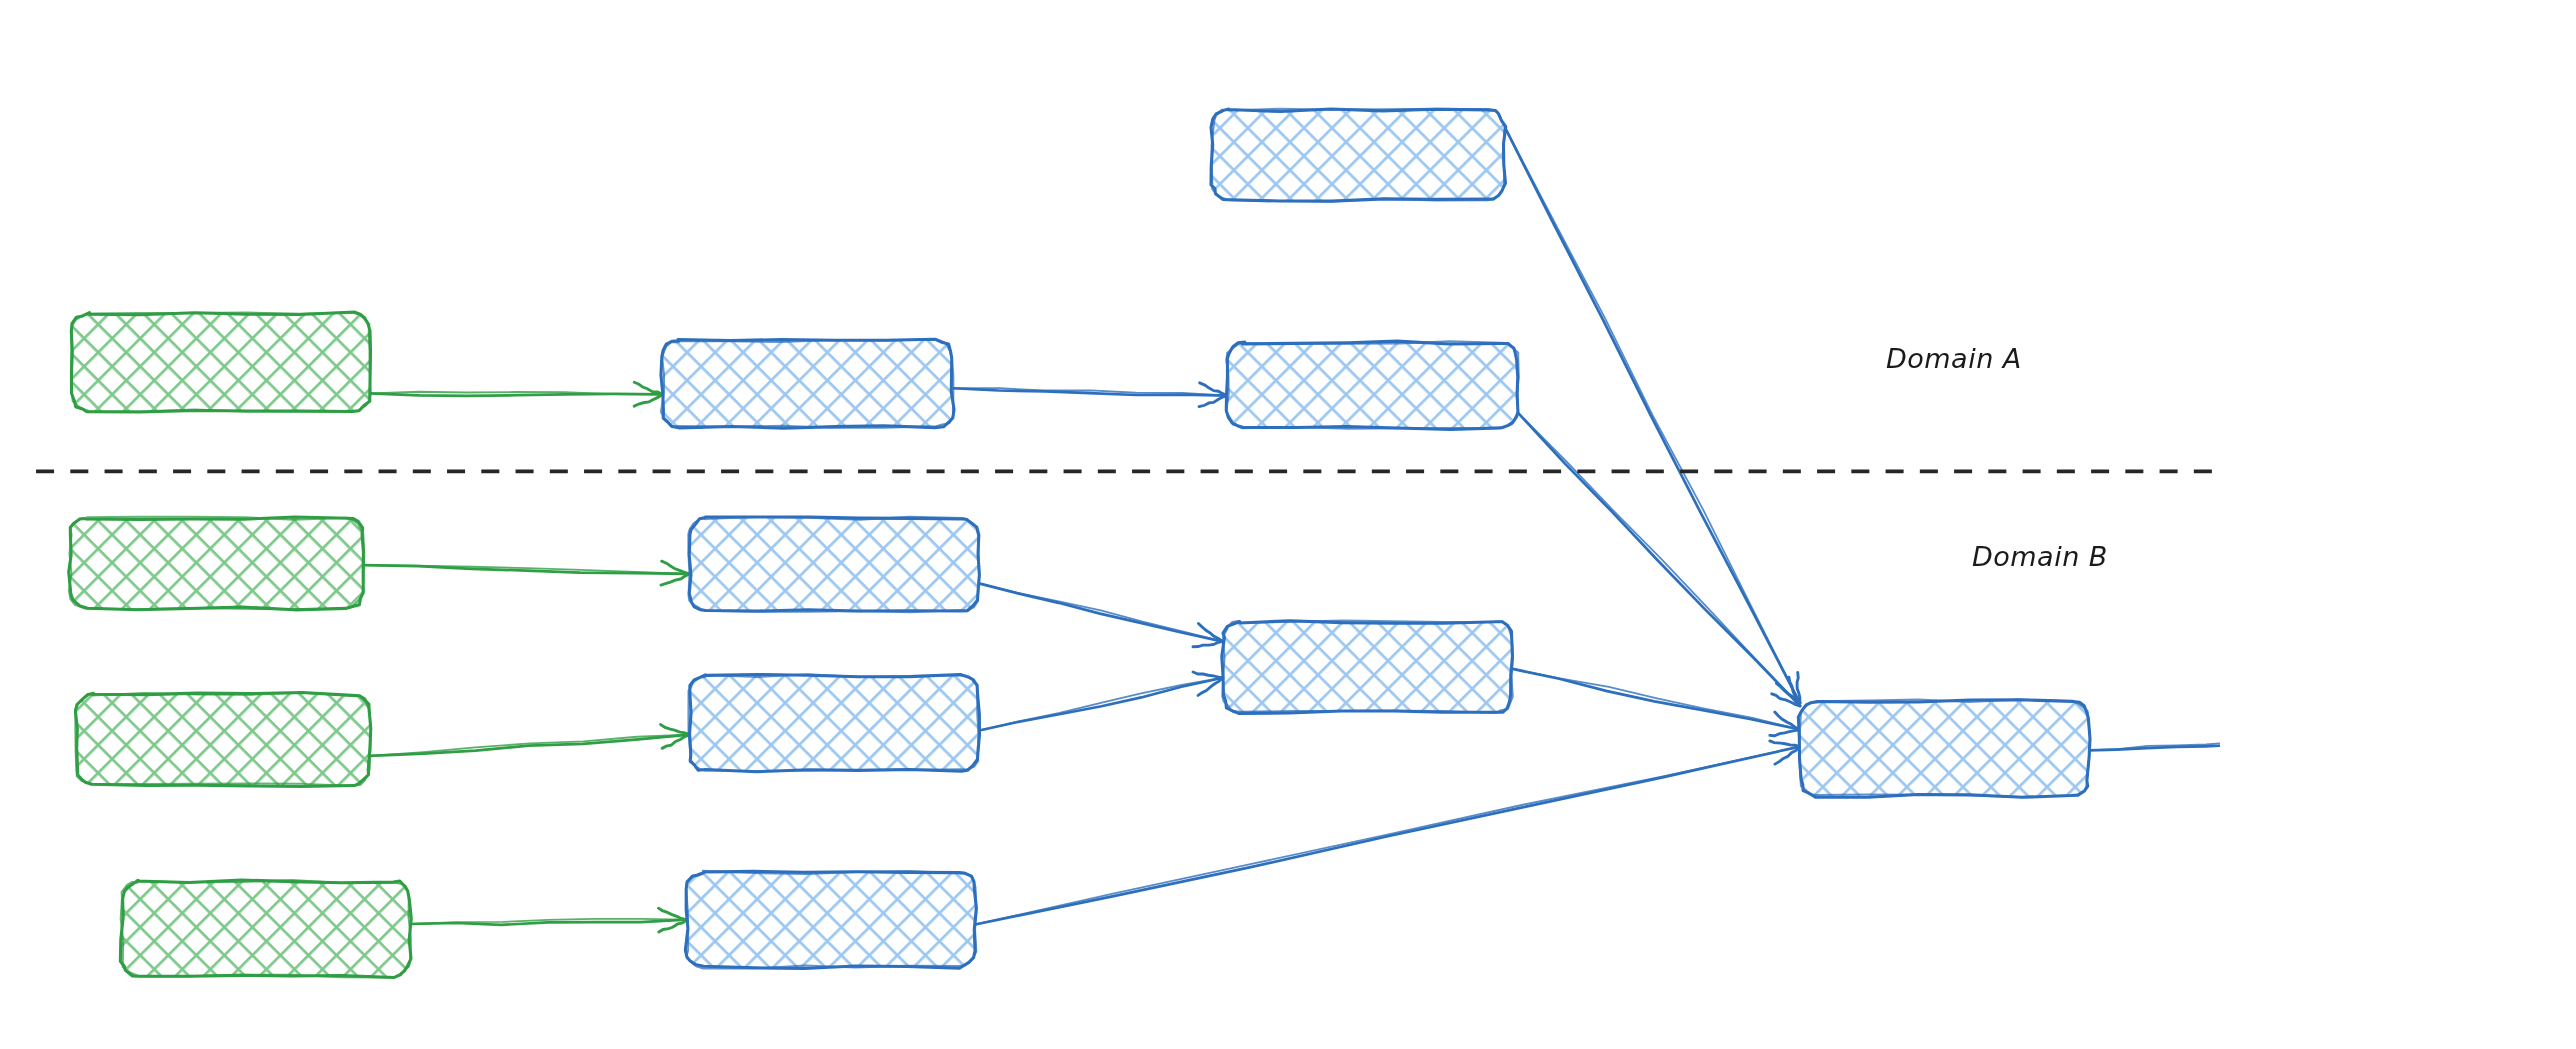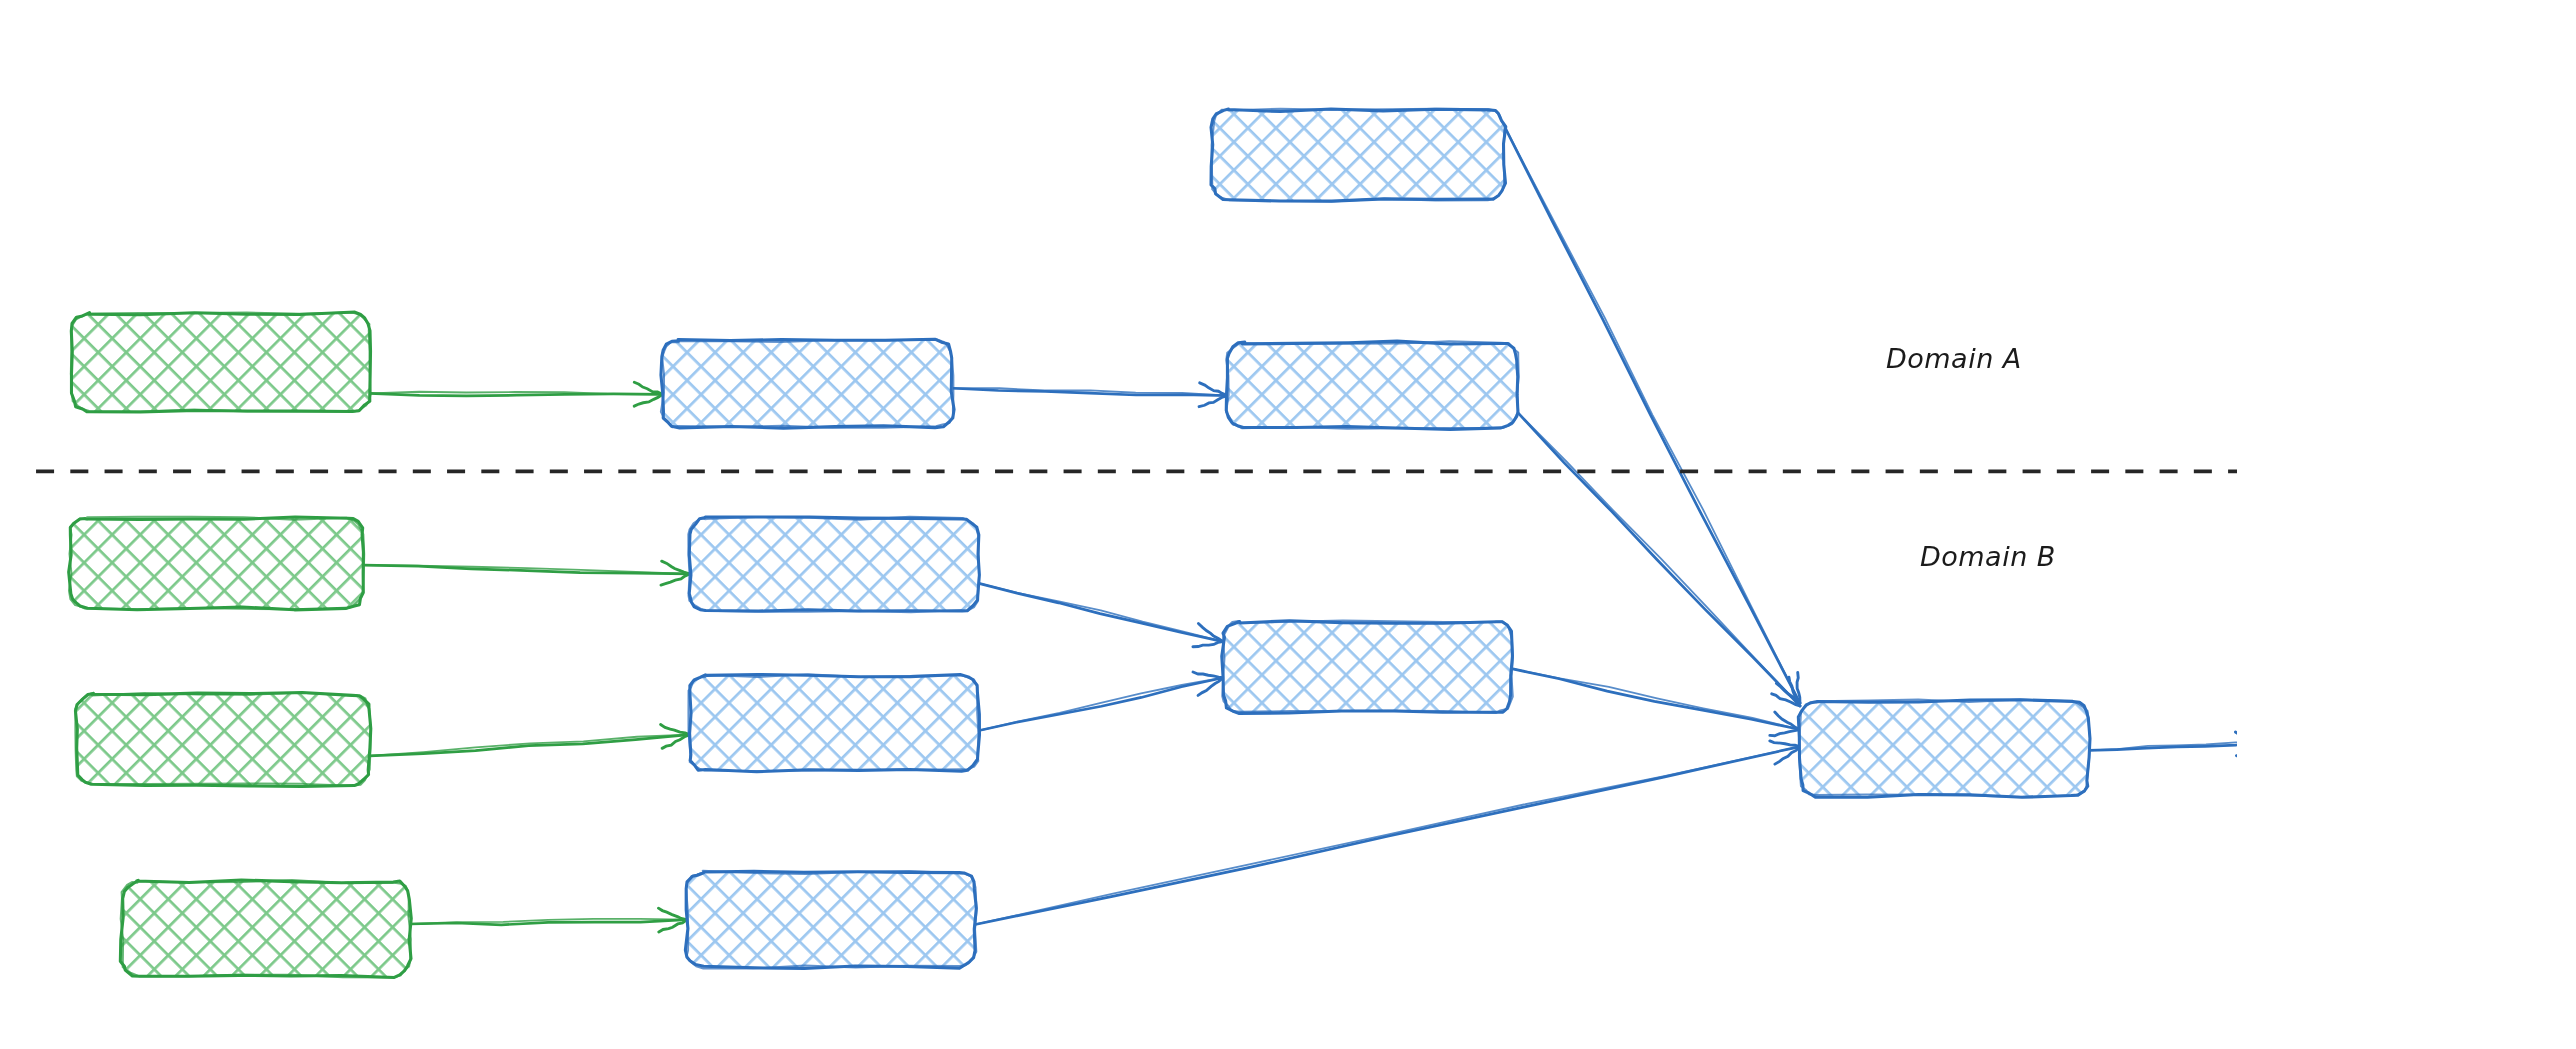--- a/index.html
+++ b/index.html
@@ -9,21 +9,20 @@
   }
   body {
     font-family: "DejaVu Sans", sans-serif;
   }
   #canvas {
     position: relative;
     width: 2220px;
     height: 1049px;
     background: #ffffff;
     overflow: hidden;
-    padding-left: 17px;
   }
   #diagram-svg {
     position: absolute;
     left: 0;
     top: 0;
     width: 2576px;
     height: 1049px;
     display: block;
   }
   .domain-label {
@@ -31,21 +30,21 @@
     font-family: "DejaVu Sans", sans-serif;
     font-size: 27px;
     font-style: italic;
     font-weight: 500;
     color: #1b1b1b;
     letter-spacing: 0.5px;
     white-space: nowrap;
     user-select: none;
   }
   #domain-a-label { left: 1886px; top: 343px; }
-  #domain-b-label { left: 1920px; top: 541px; }
+  #domain-b-label { left: 1972px; top: 541px; }
 </style>
 </head>
 <body>
 
 <div id="canvas">
 
   <svg id="diagram-svg" viewBox="0 0 2858 1164" preserveAspectRatio="none" xmlns="http://www.w3.org/2000/svg">
     <defs>
       <pattern id="hatch-green" width="22" height="22" patternUnits="userSpaceOnUse" patternTransform="rotate(45)">
         <rect width="22" height="22" fill="#ffffff"></rect>

